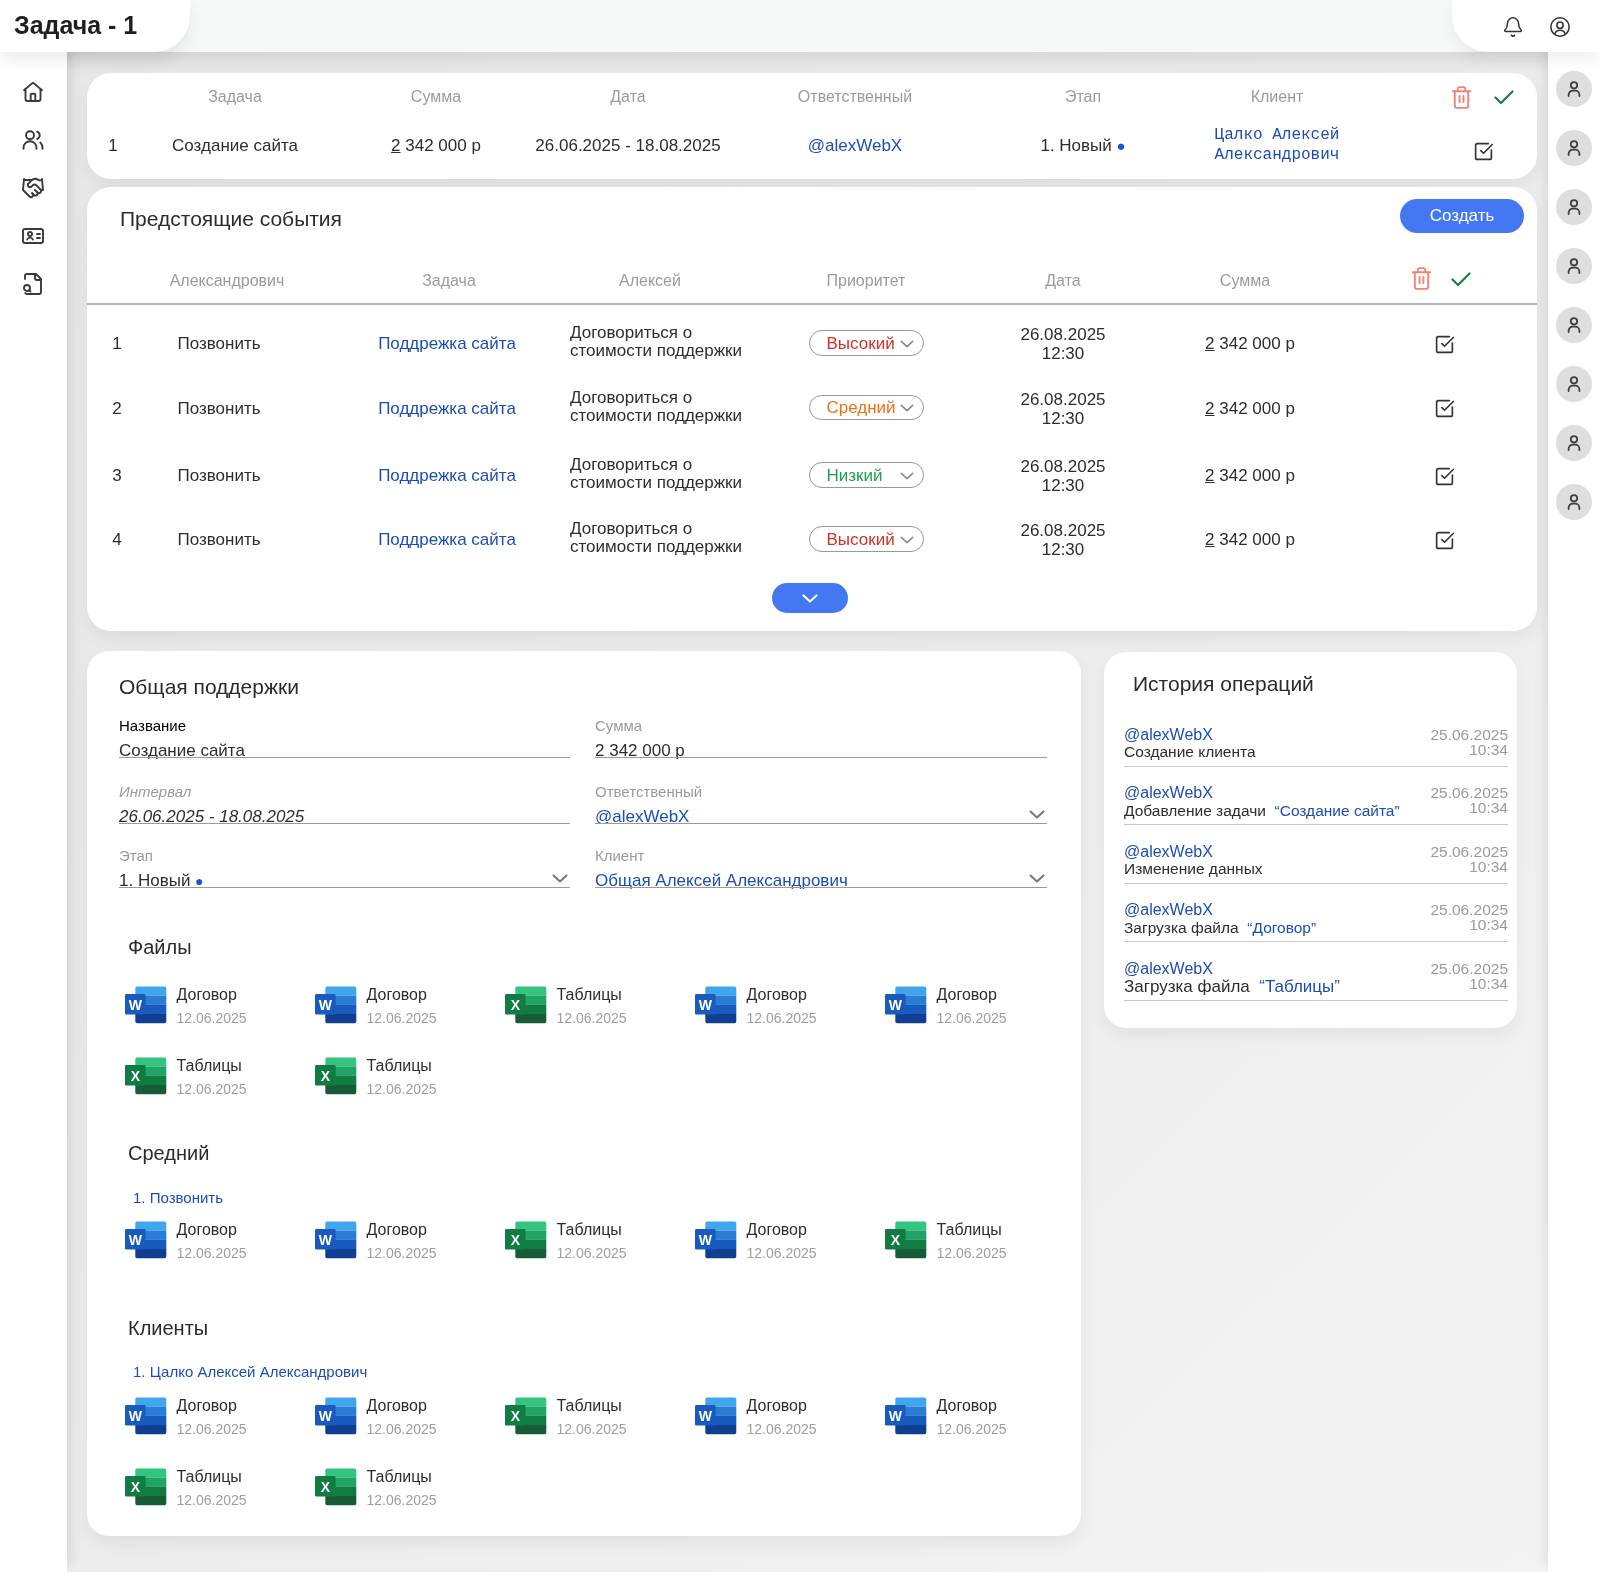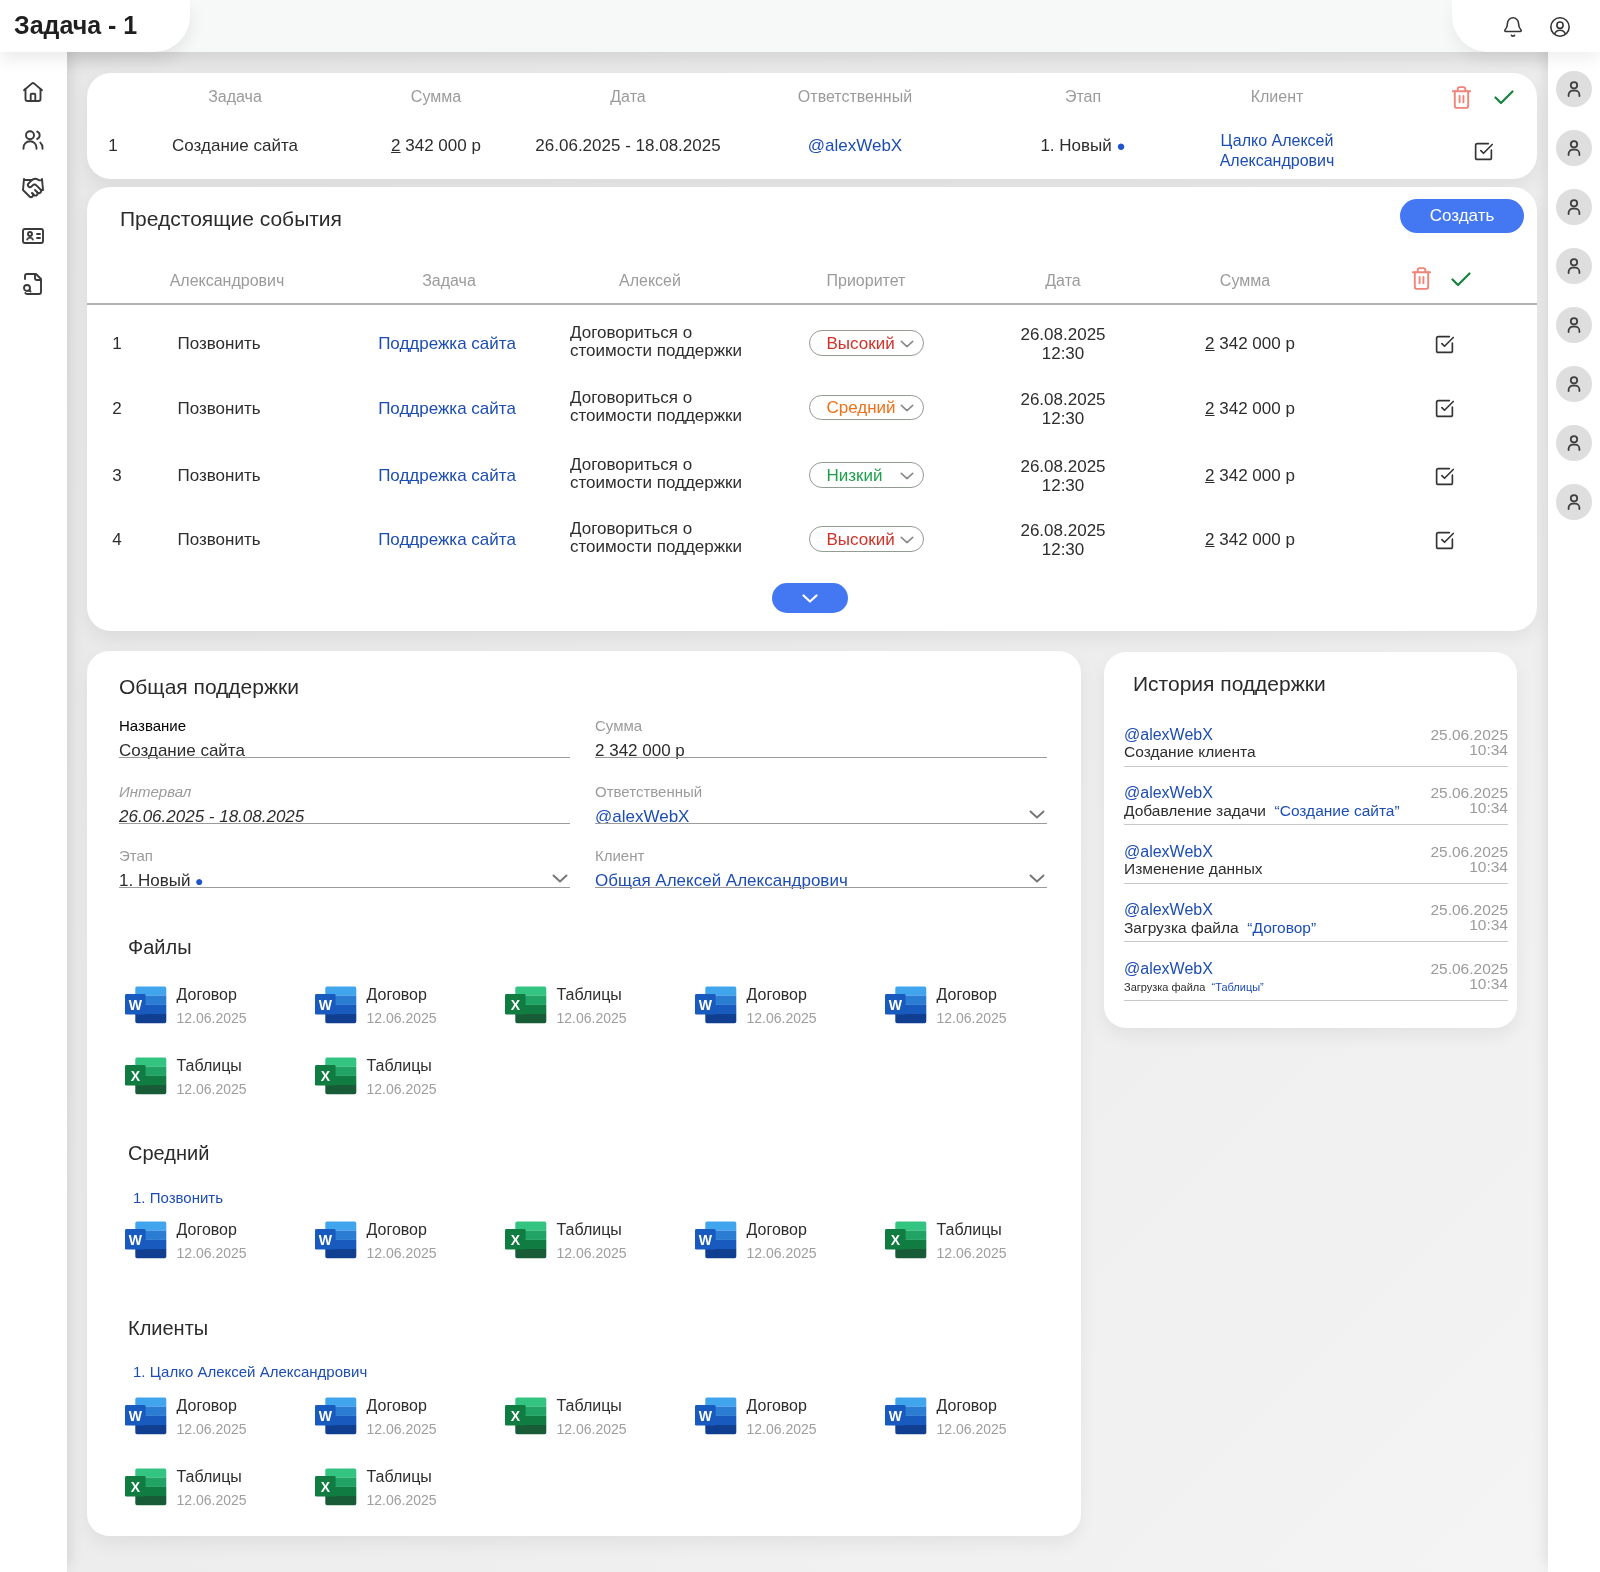--- a/index.html
+++ b/index.html
@@ -123,21 +123,21 @@
   </svg>
 <svg class="abs" style="left:1494px;top:90px;" width="20" height="15" viewBox="0 0 20 15" fill="none" stroke="#18813f" stroke-width="2.2" stroke-linecap="round" stroke-linejoin="round">
     <path d="M1.5 7.5 7 13 18.5 1.5"></path>
   </svg>
 <div class="cell" style="left:83px;top:136px;width:60px;">1</div>
 <div class="cell" style="left:115px;top:136px;">Создание сайта</div>
 <div class="cell" style="left:316px;top:136px;"><span style="text-decoration:underline;">2</span> 342 000 р</div>
 <div class="cell" style="left:508px;top:136px;">26.06.2025 - 18.08.2025</div>
 <div class="cell lnk" style="left:735px;top:136px;">@alexWebX</div>
 <div class="cell" style="left:963px;top:136px;">1. Новый <span style="color:#2054cc;font-size:15px;">●</span></div>
-<div class="cell lnk" style="left:1157px;top:131px;font-size:16px;">Цалко Алексей<br>Александрович</div>
+<div class="cell lnk" style="left:1157px;top:125px;font-size:16px;font-family:Liberation Mono, monospace;">Цалко Алексей<br>Александрович</div>
 <svg class="abs" style="left:1473px;top:141px;" width="21" height="21" viewBox="0 0 24 24" fill="none" stroke="#333" stroke-width="1.9" stroke-linecap="round" stroke-linejoin="round">
     <path d="M21 10.5V19a2 2 0 0 1-2 2H5a2 2 0 0 1-2-2V5a2 2 0 0 1 2-2h12.5"></path>
     <path d="m9 11 3 3L22 4"></path>
   </svg>
 <div class="card" style="left:87px;top:187px;width:1450px;height:444px;"></div>
 <div class="abs" style="left:120px;top:207px;font-size:21px;color:#2b2b2b;">Предстоящие события</div>
 <div class="abs" style="left:1400px;top:199px;width:124px;height:34px;background:#4478f2;border-radius:17px;color:#fff;font-size:17px;text-align:center;line-height:33px;">Создать</div>
 <div class="hl" style="left:117px;top:271px;">Александрович</div>
 <div class="hl" style="left:339px;top:271px;">Задача</div>
 <div class="hl" style="left:540px;top:271px;">Алексей</div>
@@ -530,21 +530,21 @@
         <rect x="10.3" y="21.9" width="31" height="9.2" fill="#107c41"></rect>
         <path d="M10.3 31.1h31v7.5a1.7 1.7 0 0 1-1.7 1.7H12a1.7 1.7 0 0 1-1.7-1.7z" fill="#185c37"></path>
         <rect x="0" y="11" width="20.6" height="20.6" rx="1.4" fill="#107c41"></rect>
         <text x="10.3" y="26.8" font-family="Liberation Sans,sans-serif" font-size="14" font-weight="bold" fill="#fff" text-anchor="middle">X</text>
       </svg>
     </div>
     <div style="position:absolute;left:52px;top:3px;font-size:16px;color:#2d2d2d;">Таблицы</div>
     <div style="position:absolute;left:52px;top:27px;font-size:14px;color:#9e9e9e;">12.06.2025</div>
   </div>
 <div class="card" style="left:1104px;top:652px;width:413px;height:376px;border-radius:22px;"></div>
-<div class="abs" style="left:1133px;top:672px;font-size:21px;color:#2b2b2b;">История поддержки</div>
+<div class="abs" style="left:1133px;top:672px;font-size:21px;color:#2b2b2b;">История операций</div>
 <div class="abs lnk" style="left:1124px;top:724.6px;font-size:16px;line-height:19px;">@alexWebX</div>
 <div class="abs" style="left:1124px;top:743.1px;font-size:15.5px;line-height:18px;color:#2d2d2d;white-space:nowrap;">Создание клиента</div>
 <div class="abs" style="left:1124px;top:765.6px;width:384px;height:1px;background:#c9c9c9;"></div>
 <div class="abs" style="left:1388px;top:725.6px;width:120px;font-size:15.5px;color:#9b9b9b;text-align:right;">25.06.2025</div>
 <div class="abs" style="left:1388px;top:740.6px;width:120px;font-size:15.5px;color:#9b9b9b;text-align:right;">10:34</div>
 <div class="abs lnk" style="left:1124px;top:783.2px;font-size:16px;line-height:19px;">@alexWebX</div>
 <div class="abs" style="left:1124px;top:801.7px;font-size:15.5px;line-height:18px;color:#2d2d2d;white-space:nowrap;">Добавление задачи&nbsp; <span class="lnk">“Создание сайта”</span></div>
 <div class="abs" style="left:1124px;top:824.2px;width:384px;height:1px;background:#c9c9c9;"></div>
 <div class="abs" style="left:1388px;top:784.2px;width:120px;font-size:15.5px;color:#9b9b9b;text-align:right;">25.06.2025</div>
 <div class="abs" style="left:1388px;top:799.2px;width:120px;font-size:15.5px;color:#9b9b9b;text-align:right;">10:34</div>
@@ -552,15 +552,15 @@
 <div class="abs" style="left:1124px;top:860.3px;font-size:15.5px;line-height:18px;color:#2d2d2d;white-space:nowrap;">Изменение данных</div>
 <div class="abs" style="left:1124px;top:882.8px;width:384px;height:1px;background:#c9c9c9;"></div>
 <div class="abs" style="left:1388px;top:842.8px;width:120px;font-size:15.5px;color:#9b9b9b;text-align:right;">25.06.2025</div>
 <div class="abs" style="left:1388px;top:857.8px;width:120px;font-size:15.5px;color:#9b9b9b;text-align:right;">10:34</div>
 <div class="abs lnk" style="left:1124px;top:900.4px;font-size:16px;line-height:19px;">@alexWebX</div>
 <div class="abs" style="left:1124px;top:918.9px;font-size:15.5px;line-height:18px;color:#2d2d2d;white-space:nowrap;">Загрузка файла&nbsp; <span class="lnk">“Договор”</span></div>
 <div class="abs" style="left:1124px;top:941.4px;width:384px;height:1px;background:#c9c9c9;"></div>
 <div class="abs" style="left:1388px;top:901.4px;width:120px;font-size:15.5px;color:#9b9b9b;text-align:right;">25.06.2025</div>
 <div class="abs" style="left:1388px;top:916.4px;width:120px;font-size:15.5px;color:#9b9b9b;text-align:right;">10:34</div>
 <div class="abs lnk" style="left:1124px;top:959px;font-size:16px;line-height:19px;">@alexWebX</div>
-<div class="abs" style="left:1124px;top:977.5px;font-size:11px;line-height:18px;color:#2d2d2d;white-space:nowrap;">Загрузка файла&nbsp; <span class="lnk">“Таблицы”</span></div>
+<div class="abs" style="left:1124px;top:977.5px;font-size:17px;line-height:18px;color:#2d2d2d;white-space:nowrap;">Загрузка файла&nbsp; <span class="lnk">“Таблицы”</span></div>
 <div class="abs" style="left:1124px;top:1000px;width:384px;height:1px;background:#c9c9c9;"></div>
 <div class="abs" style="left:1388px;top:960px;width:120px;font-size:15.5px;color:#9b9b9b;text-align:right;">25.06.2025</div>
 <div class="abs" style="left:1388px;top:975px;width:120px;font-size:15.5px;color:#9b9b9b;text-align:right;">10:34</div>
 </body></html>

